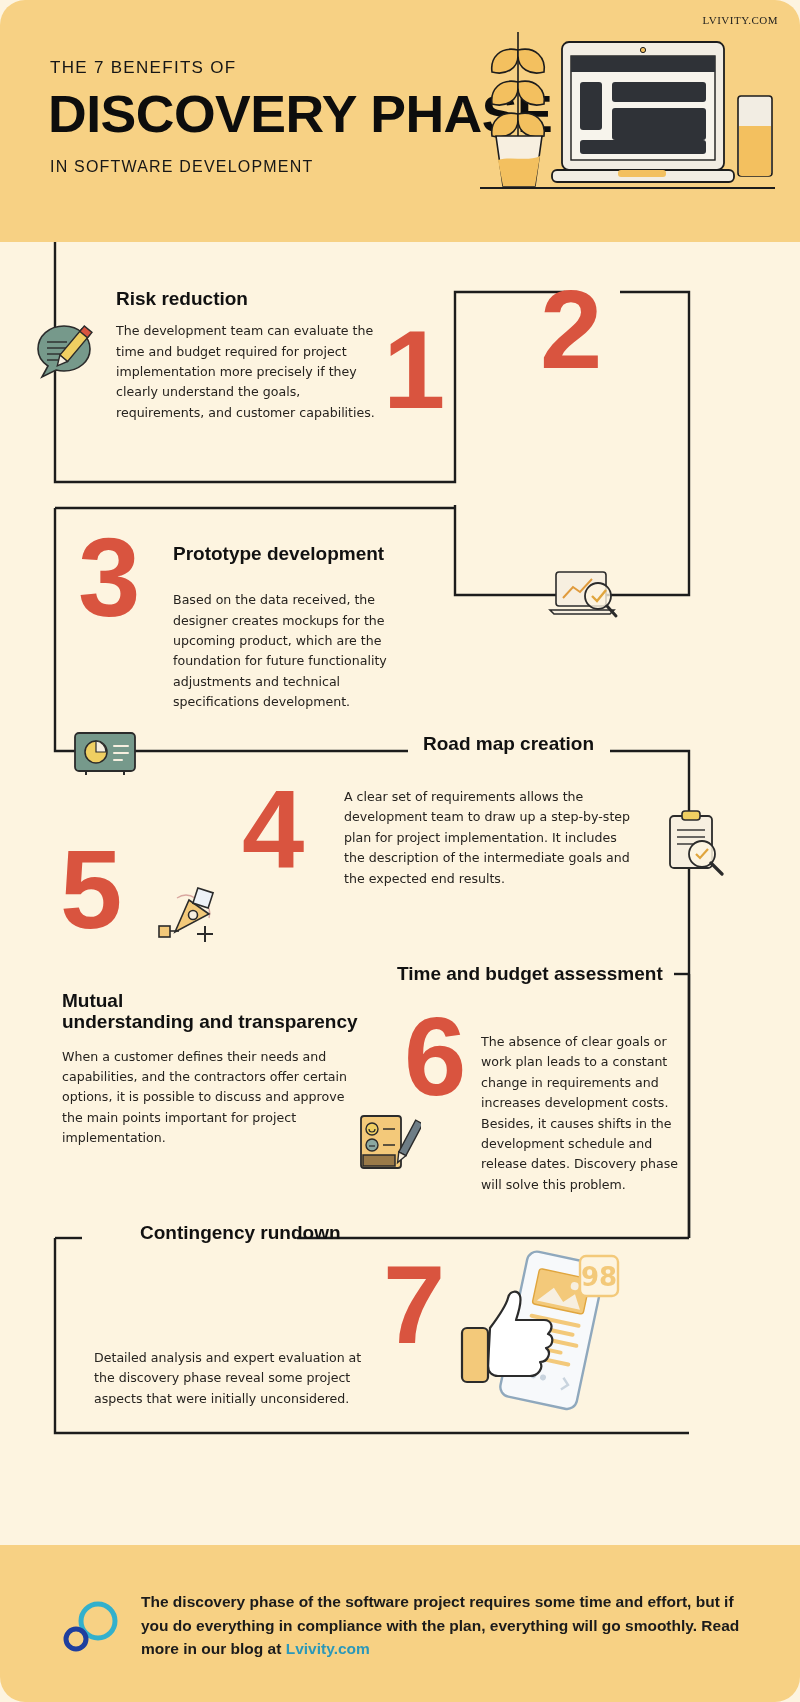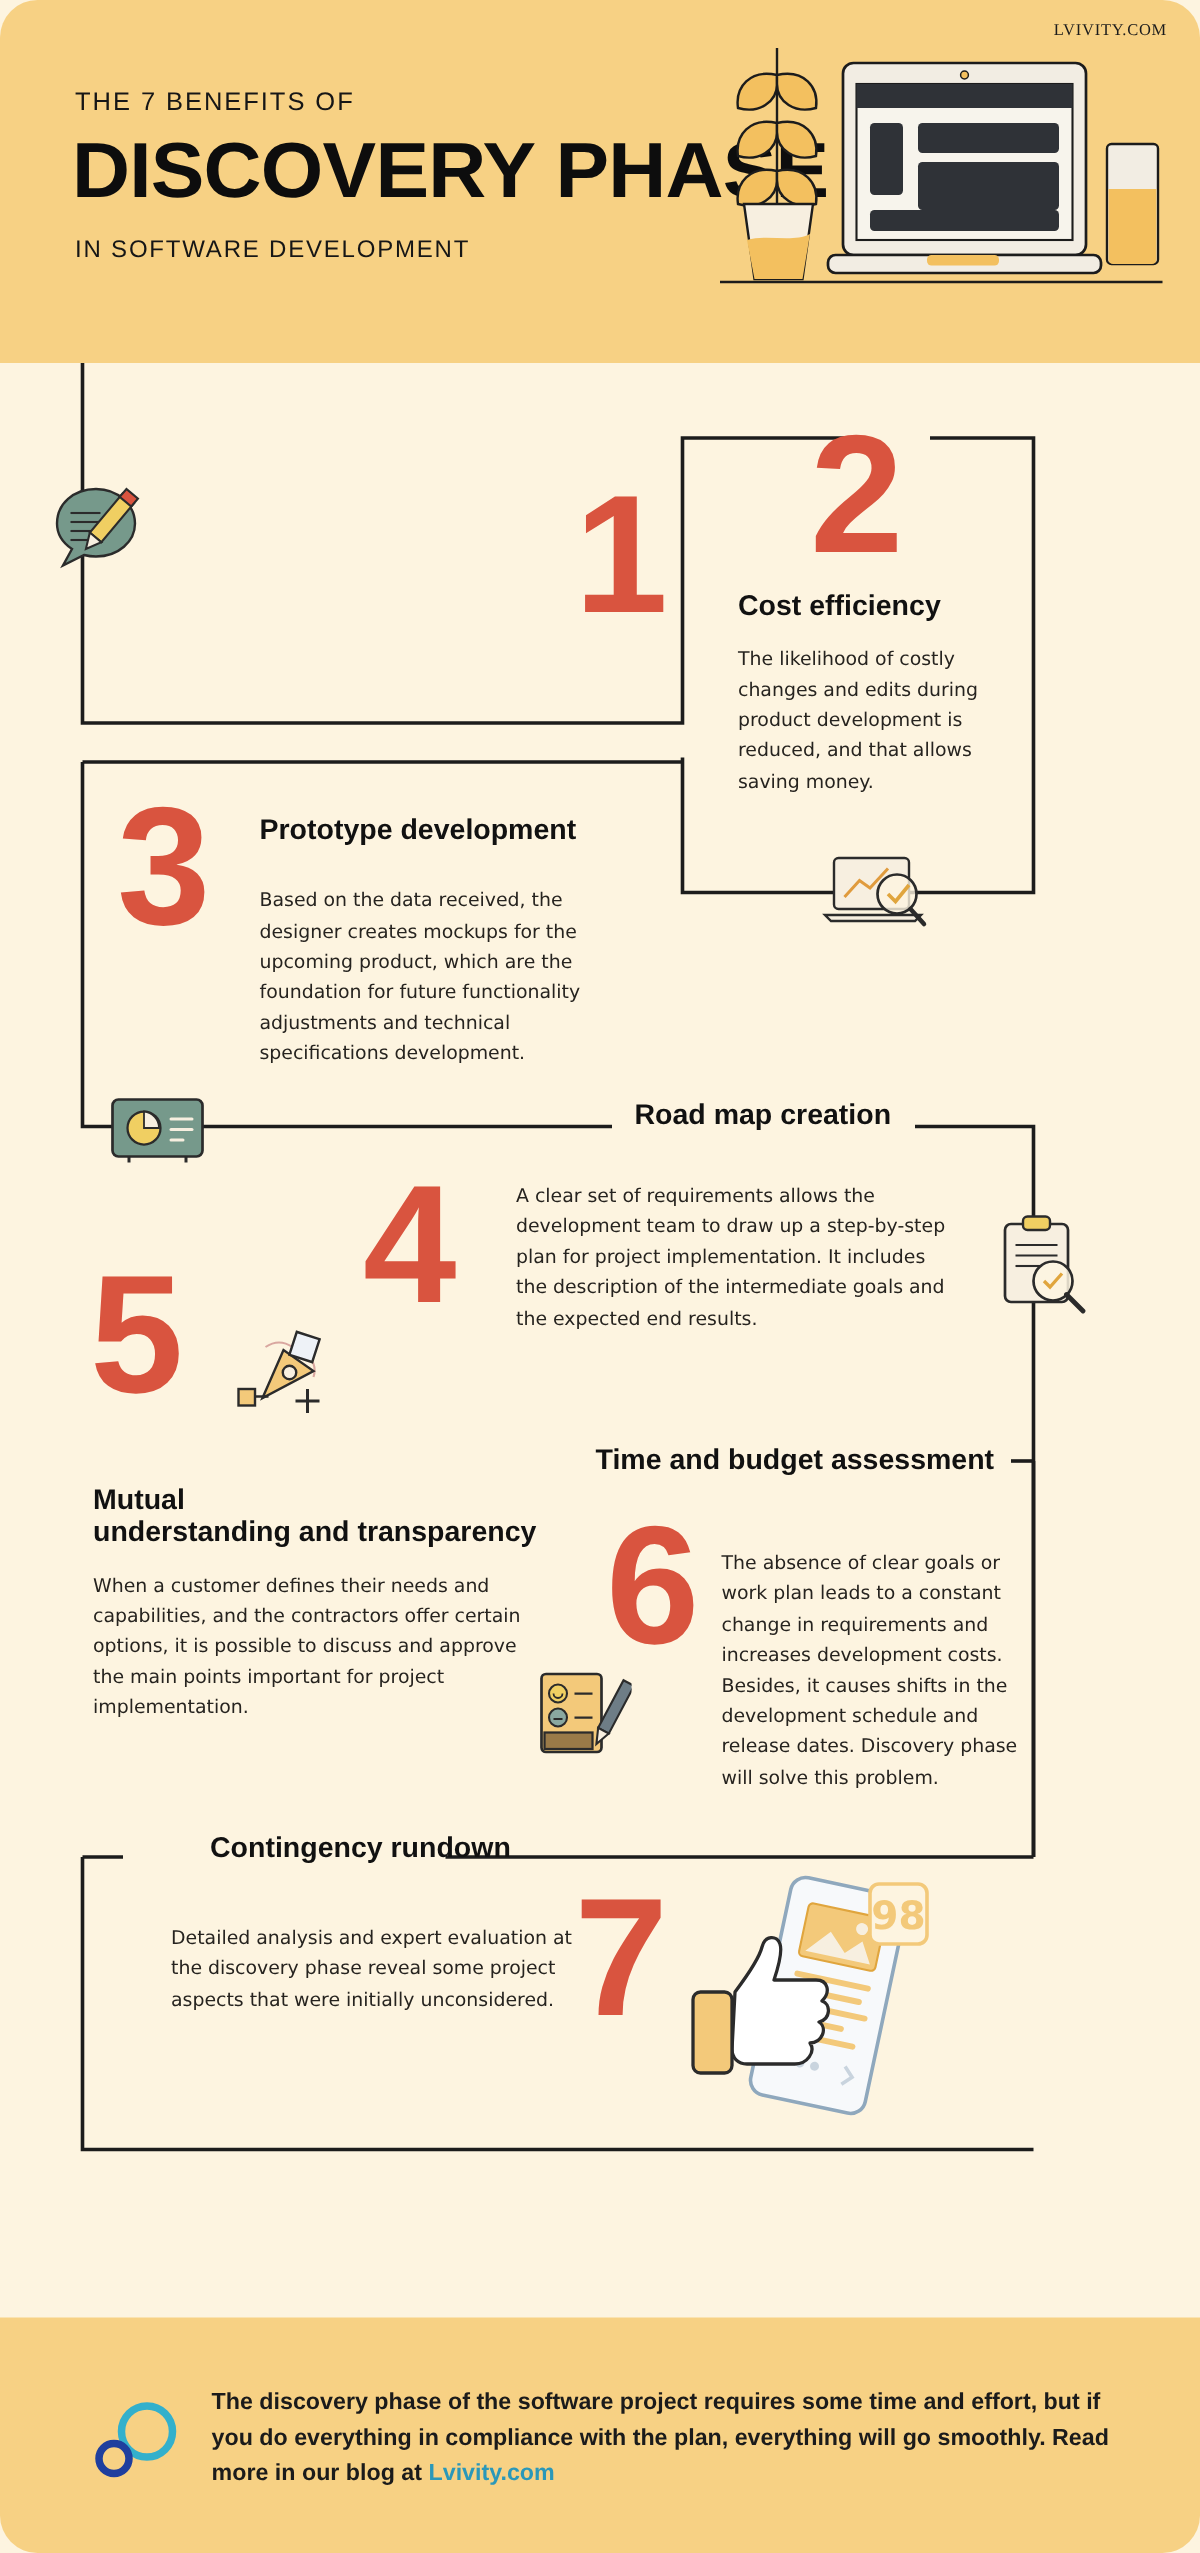--- a/index.html
+++ b/index.html
@@ -89,21 +89,21 @@
 
   .n5 { position: absolute; left: 60px; top: 845px; font-size: 112px; }
   .b5 { left: 62px; top: 962px; width: 302px; margin-top: 28px; }
   .b5 .h-title { margin-bottom: 14px; }
 
   .b6title { position: absolute; left: 397px; top: 963px; }
   .b6 { left: 481px; top: 1032px; width: 200px; }
   .n6 { position: absolute; left: 404px; top: 1012px; font-size: 112px; }
 
   .b7title { position: absolute; left: 92px; top: 1222px; margin-left: 48px; }
-  .b7 { left: 94px; top: 1282px; width: 272px; margin-left: 20px; }
+  .b7 { left: 94px; top: 1348px; width: 272px; }
   .n7 { position: absolute; left: 383px; top: 1260px; font-size: 112px; }
 
   
   .footer {
     position: absolute; left: 0; bottom: 0;
     width: 800px; height: 157px;
     background: #f7d184;
   }
   .footer-text {
     position: absolute; left: 141px; top: 45px; width: 610px;
@@ -183,40 +183,40 @@
       <rect x="82" y="160" width="182" height="12" rx="5" fill="#f2ede3" stroke="#1c1c1c" stroke-width="1.8"></rect>
       <rect x="148" y="160" width="48" height="7" rx="3" fill="#f3c05f"></rect>
 
       <rect x="268" y="86" width="34" height="80" rx="3" fill="#f2ede3" stroke="#1c1c1c" stroke-width="1.6"></rect>
       <path d="M269 116 L301 116 L301 163 a3 3 0 0 1 -3 3 L272 166 a3 3 0 0 1 -3 -3 Z" fill="#f3c05f"></path>
       <path d="M10 178 L305 178" stroke="#1c1c1c" stroke-width="1.8"></path>
     </svg>
   </div>
 
   <div class="num n1">1</div>
+  <div class="blk b1">
+    <div class="h-title">Risk reduction</div>
+    <div class="body-text">The development team can evaluate the time and budget required for project implementation more precisely if they clearly understand the goals, requirements, and customer capabilities.</div>
+  </div>
   <svg class="icon i1" viewBox="0 0 60 60">
     <path d="M30 4 C15 4 4 14 4 27 c0 7 4 13 10 17 l-6 11 14 -7 a32 32 0 0 0 8 1 c15 0 26 -10 26 -22 S45 4 30 4Z" fill="#76998b" stroke="#2b2b2b" stroke-width="1.6"></path>
     <g stroke="#2b2b2b" stroke-width="1.4">
       <path d="M13 20 L33 20"></path>
         <path d="M13 26 L33 26"></path>
         <path d="M13 32 L33 32"></path>
         <path d="M13 38 L27 38"></path>
     </g>
     <g transform="rotate(40 40 24)">
       <rect x="35" y="6" width="10" height="34" fill="#f0cf62" stroke="#2b2b2b" stroke-width="1.4"></rect>
       <rect x="35" y="2" width="10" height="7" fill="#d9543f" stroke="#2b2b2b" stroke-width="1.4"></rect>
       <path d="M35 40 L40 50 L45 40 Z" fill="#f7efe0" stroke="#2b2b2b" stroke-width="1.4"></path>
     </g>
   </svg>
 
   <div class="num n2">2</div>
-  <div class="blk b2">
-    <div class="h-title">Cost efficiency</div>
-    <div class="body-text">The likelihood of costly changes and edits during product development is reduced, and that allows saving money.</div>
-  </div>
   <svg class="icon i2" viewBox="0 0 76 52">
     <rect x="8" y="4" width="50" height="34" rx="3" fill="#f7efe0" stroke="#2b2b2b" stroke-width="1.6"></rect>
     <polyline points="15,30 25,19 32,24 44,11" fill="none" stroke="#e09b3d" stroke-width="2"></polyline>
     <path d="M2 42 L66 42 L62 46 L6 46 Z" fill="#f7efe0" stroke="#2b2b2b" stroke-width="1.6"></path>
     <circle cx="50" cy="28" r="13" fill="#fdf4e0" fill-opacity=".8" stroke="#2b2b2b" stroke-width="1.8"></circle>
     <path d="M44 28 l5 5 l9 -11" fill="none" stroke="#e0a53d" stroke-width="2.4"></path>
     <path d="M59 38 L68 48" stroke="#2b2b2b" stroke-width="3" stroke-linecap="round"></path>
   </svg>
 
   <div class="num n3">3</div>

